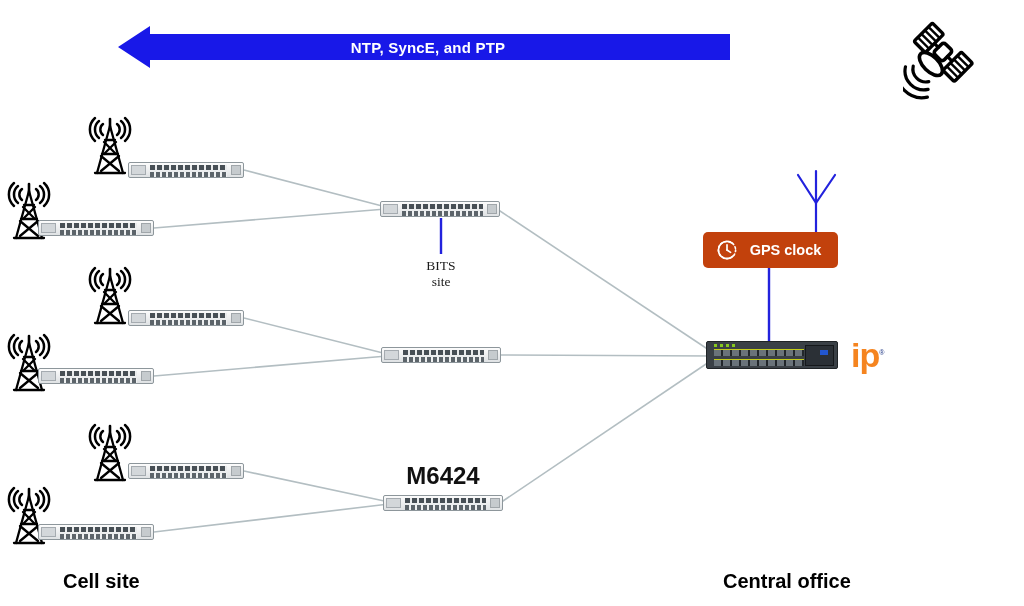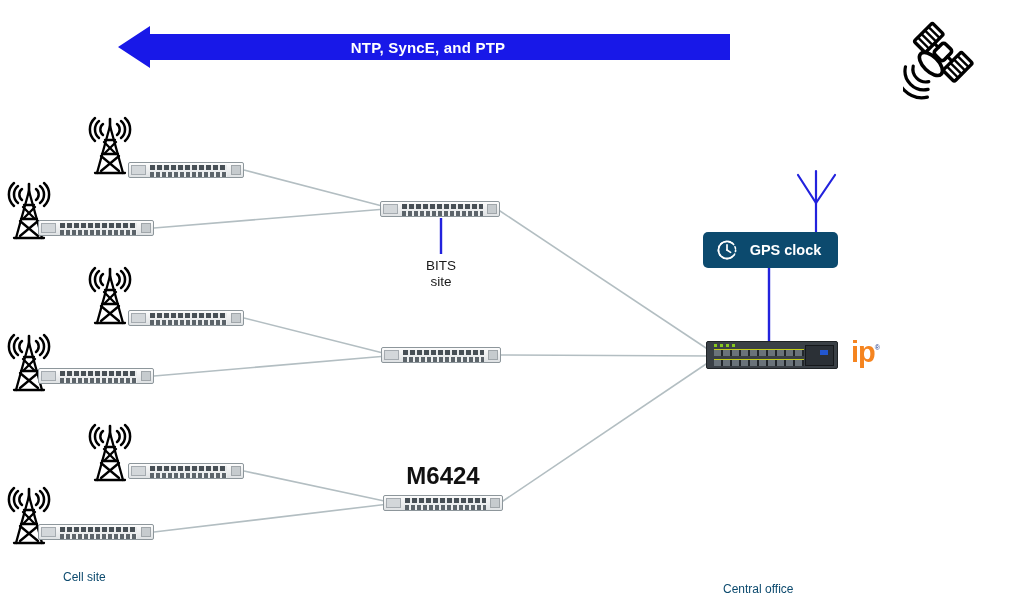--- a/index.html
+++ b/index.html
@@ -32,37 +32,37 @@
              border-radius:2px;box-sizing:border-box;}
   .co-leds{position:absolute;left:7px;top:2px;width:22px;height:3px;
            background:repeating-linear-gradient(90deg,#86c81e 0 3px,#3a4046 3px 6px);}
   .co-row{position:absolute;left:7px;width:90px;height:7px;border-top:1px solid #c3cc1a;
           background:repeating-linear-gradient(90deg,#6a737a 0 7px,#22272b 7px 9px);box-sizing:border-box;}
   .co-row1{top:7px;} .co-row2{top:17px;}
   .co-right{position:absolute;right:3px;top:3px;width:29px;height:21px;background:#2b3036;border:1px solid #15181b;box-sizing:border-box;}
   .co-chip{position:absolute;right:5px;top:4px;width:8px;height:5px;background:#2256cf;}
 
   
-  .gps-box{position:absolute;left:703px;top:232px;width:135px;height:36px;background:#0c4a6e;border-radius:5px;
+  .gps-box{position:absolute;left:703px;top:232px;width:135px;height:36px;background:#c2410c;border-radius:5px;
            z-index:2;display:flex;align-items:center;}
   .gps-box .clock{margin-left:12px;}
   .gps-label{flex:1;text-align:center;color:#fff;font-size:14.5px;font-weight:700;padding-right:6px;}
 
   
   .bits-label{position:absolute;left:405px;top:258px;width:72px;z-index:3;text-align:center;
-              font-size:13.5px;line-height:16px;color:#1a1a1a;}
+              font-size:13.5px;line-height:16px;color:#1a1a1a;font-family:Liberation Serif, serif;}
   .model-label{position:absolute;left:391px;top:462px;width:104px;z-index:3;text-align:center;
                font-size:24px;font-weight:700;color:#111;}
-  .section-label{position:absolute;z-index:3;font-size:12px;font-weight:400;color:#0c4a6e;}
+  .section-label{position:absolute;z-index:3;font-size:20px;font-weight:700;color:#000000;}
   .label-cell{left:63px;top:570px;}
-  .label-co{left:723px;top:570px;margin-top:12px;}
+  .label-co{left:723px;top:570px;}
 
   
   .logo{position:absolute;left:851px;top:336px;z-index:3;display:flex;align-items:baseline;}
-  .logo-ip{font-size:29px;font-weight:800;color:#F5841F;letter-spacing:-1px;}
+  .logo-ip{font-size:34px;font-weight:800;color:#F5841F;letter-spacing:-1px;}
   .logo-infusion{font-size:24px;font-weight:700;color:#1D3583;letter-spacing:-0.5px;}
   .logo-mark{font-size:7px;font-weight:400;color:#1D3583;position:relative;top:-12px;}
 
   .tower{position:absolute;z-index:2;}
   .sat{position:absolute;left:903px;top:12px;z-index:2;}
 </style>
 </head>
 <body>
 
 <div class="canvas">

